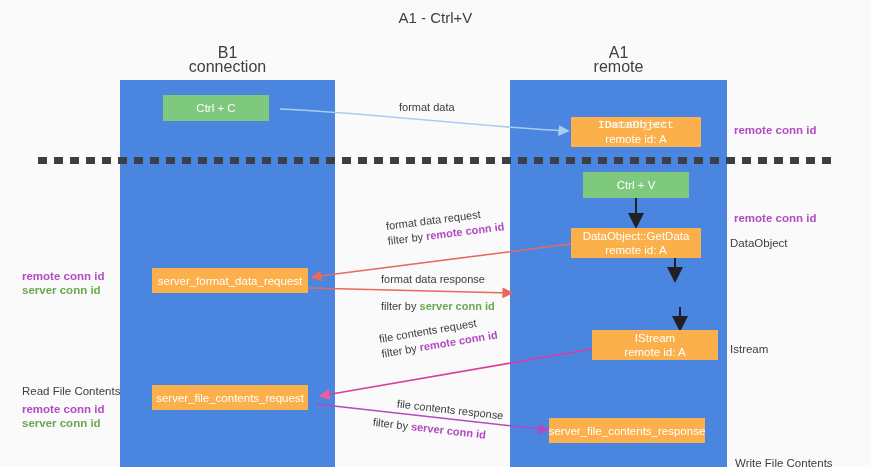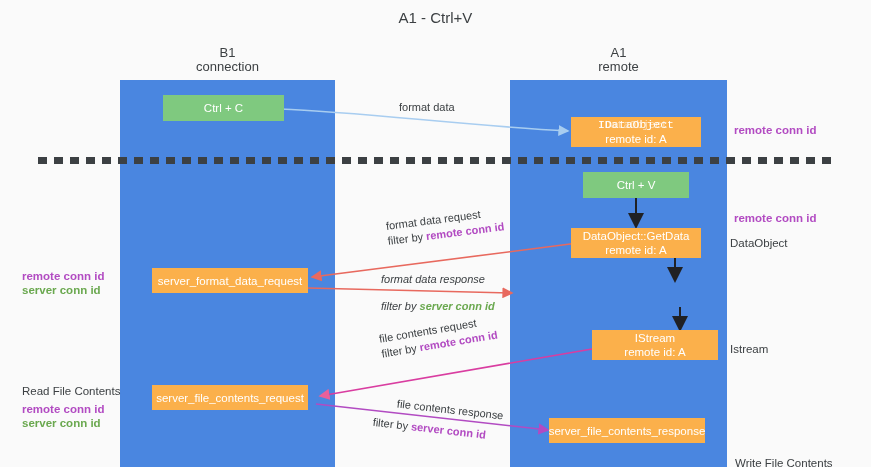--- a/index.html
+++ b/index.html
@@ -21,21 +21,21 @@
     position: absolute;
     background: #4a86e0;
   }
   #lane-b1 { left: 120px; top: 80px; width: 215px; height: 387px; }
   #lane-a1 { left: 510px; top: 80px; width: 217px; height: 387px; }
 
   .lane-header {
     position: absolute;
     text-align: center;
     color: #3c4043;
-    font-size: 13px;
+    font-size: 16px;
     line-height: 14px;
   }
   #hdr-b1 { left: 120px; top: 46px; width: 215px; }
   #hdr-a1 { left: 510px; top: 46px; width: 217px; }
 
   #title {
     position: absolute;
     left: 0; top: 8px; width: 871px;
     text-align: center;
     color: #3c4043;
@@ -157,21 +157,21 @@
 
     <path d="M680,307 L680,329" stroke="#202124" stroke-width="2" fill="none" marker-end="url(#ah-black)"></path>
 
     <path d="M592,349 L320,396" stroke="#d93da0" stroke-width="1.6" fill="none" marker-end="url(#ah-pink)"></path>
 
     <path d="M316,404 L548,430" stroke="#b24bc2" stroke-width="1.6" fill="none" marker-end="url(#ah-magenta)"></path>
   </svg>
 
   <div id="divider"></div>
 
-  <div class="box green" style="left:163px; top:95px; width:121px; height:26px;">
+  <div class="box green" style="left:163px; top:95px; width:106px; height:26px;">
     <span>Ctrl + C</span>
   </div>
 
   <div class="box orange" style="left:571px; top:117px; width:130px; height:30px;">
     <span class="stack-text">
       <span class="ghost">IDataObject</span>
       <span>IDataObject</span>
     </span>
     <span>remote id: A</span>
   </div>
@@ -219,21 +219,21 @@
 
   <div class="sidelabel c-dark" style="left:735px; top:424px;margin-top:32px;">Write File Contents</div>
 
   <div class="arrowlabel" style="left:399px; top:100px;">format data</div>
 
   <div class="arrowlabel" style="left:385px; top:219px; transform: rotate(-7.2deg); transform-origin: left top;">
     <div>format data request</div>
     <div><span>filter by </span><span class="c-remote">remote conn id</span></div>
   </div>
 
-  <div class="arrowlabel" style="left:381px; top:272px;font-style:italic;">
+  <div class="arrowlabel" style="left:381px; top:272px;">
     <div>format data response</div>
     <div style="margin-top:12px;"><span>filter by </span><span class="c-server">server conn id</span></div>
   </div>
 
   <div class="arrowlabel" style="left:378px; top:332px; transform: rotate(-9.5deg); transform-origin: left top;">
     <div>file contents request</div>
     <div><span>filter by </span><span class="c-remote">remote conn id</span></div>
   </div>
 
   <div class="arrowlabel" style="left:376px; top:394px; transform: rotate(6.5deg); transform-origin: left top;">

